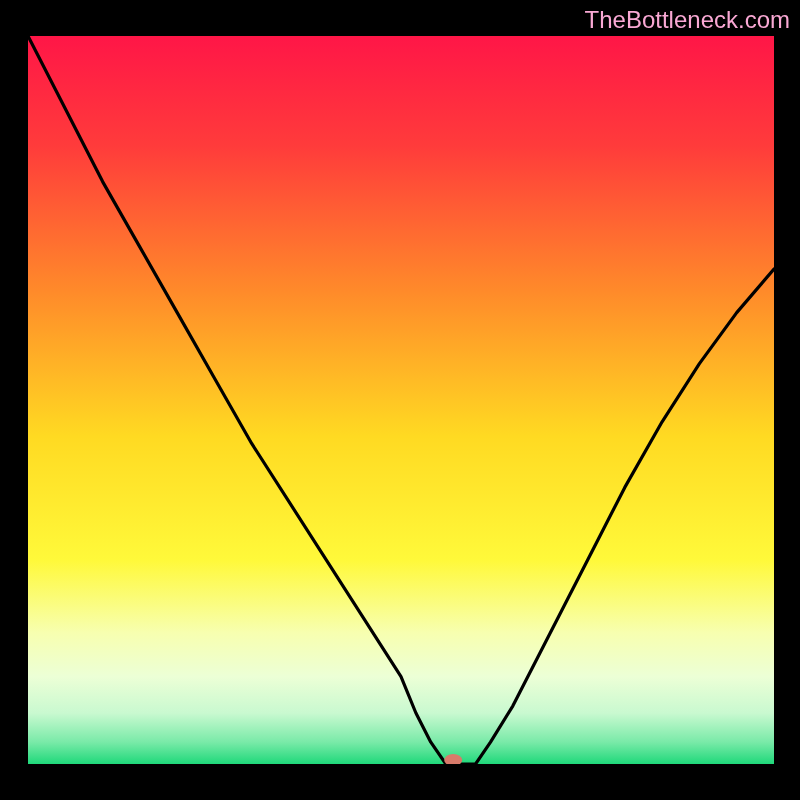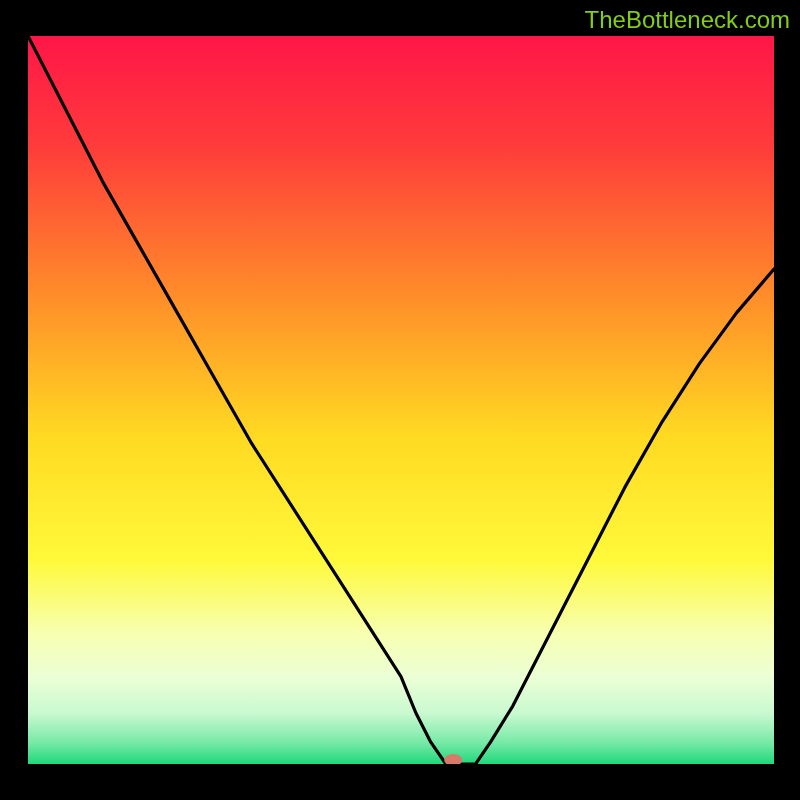--- a/index.html
+++ b/index.html
@@ -14,21 +14,21 @@
   .frame {
     position: relative;
     width: 800px;
     height: 800px;
     background: #000;
   }
   .watermark {
     position: absolute;
     top: 6px;
     right: 10px;
-    color: #84cc16;
+    color: #f9a8d4;
     font-size: 24px;
     font-weight: 500;
     font-family: Arial, sans-serif;
     z-index: 5;
   }
   .plot-area {
     position: absolute;
     top: 36px;
     left: 28px;
     width: 746px;

